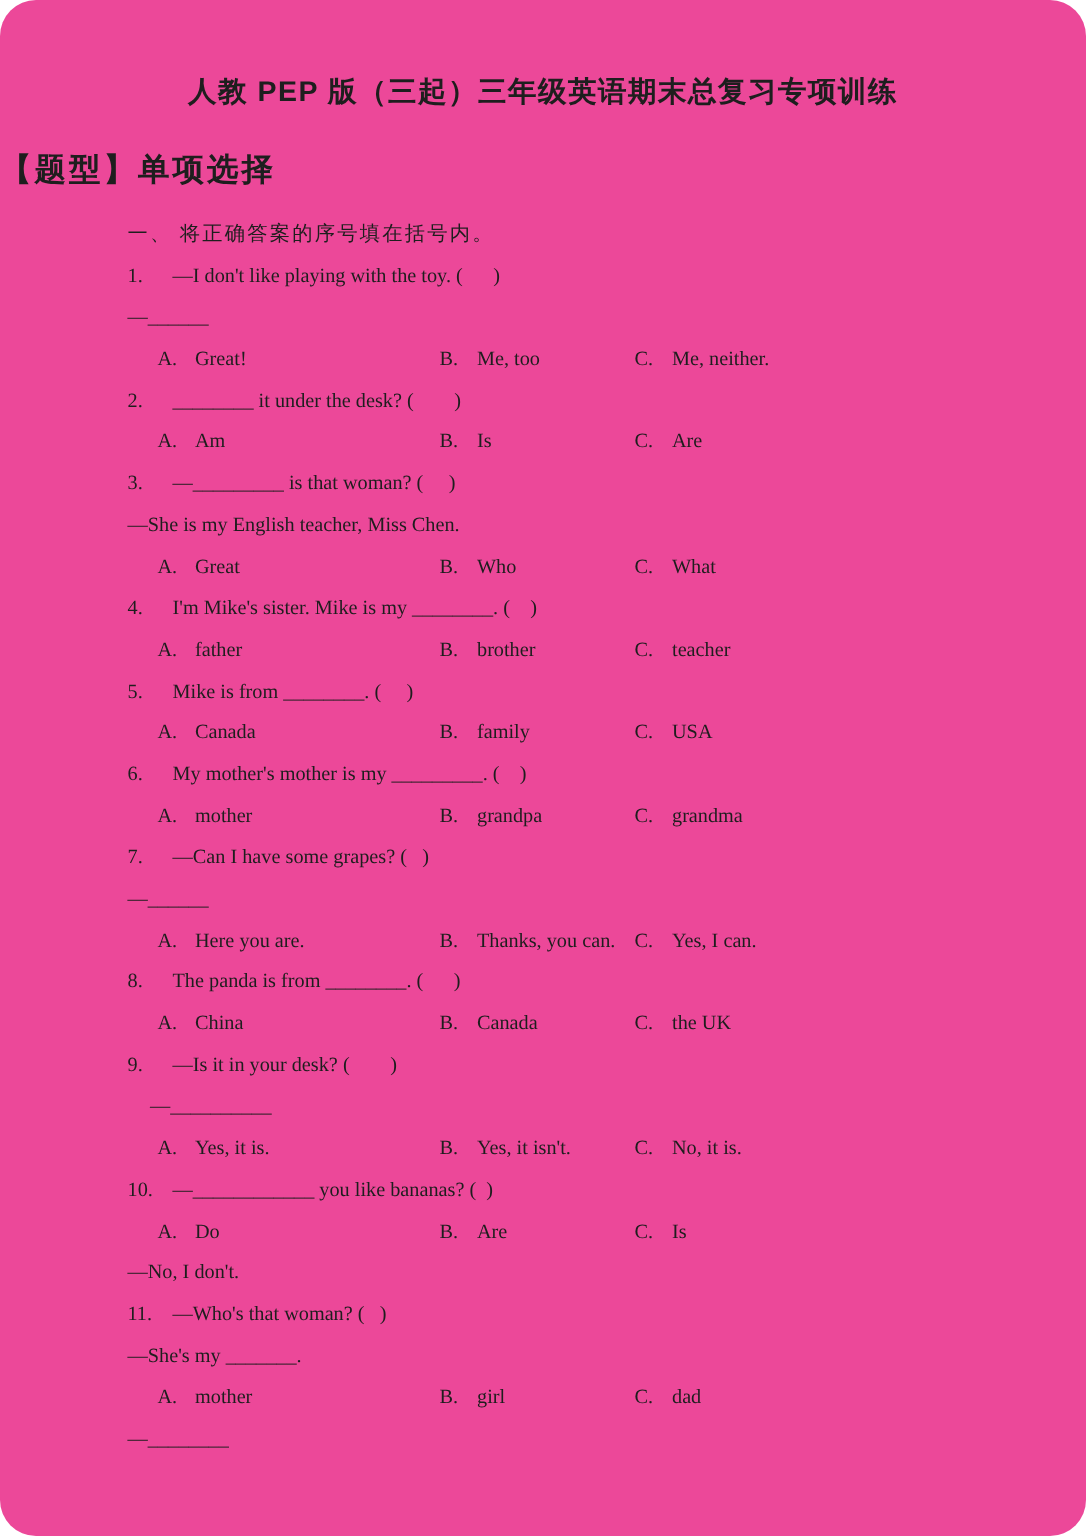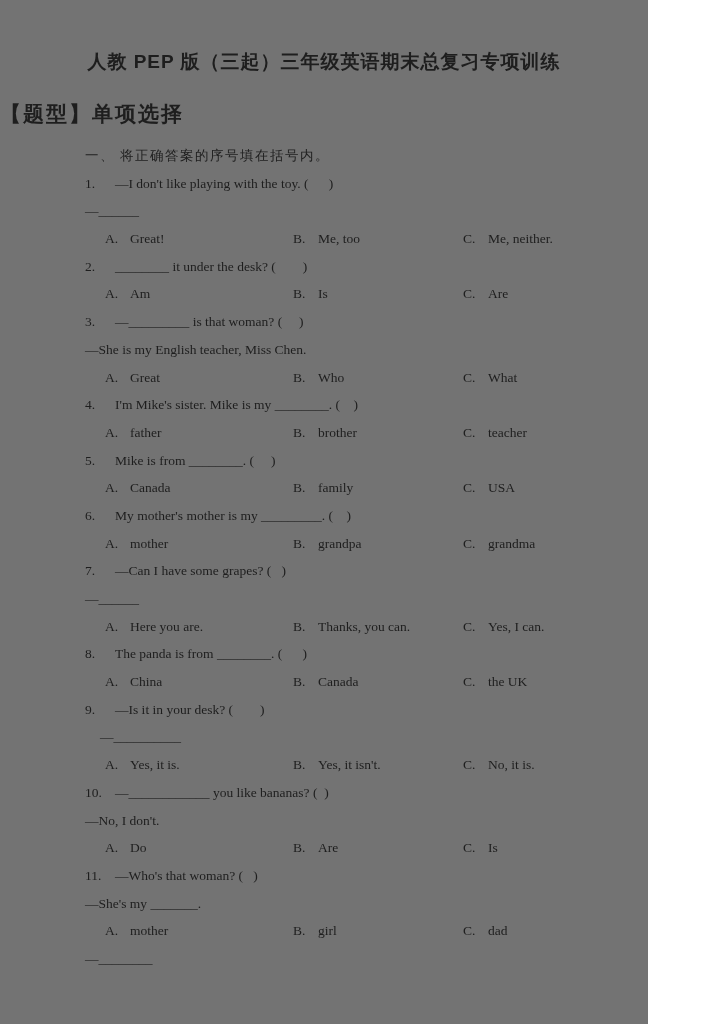--- a/index.html
+++ b/index.html
@@ -9,23 +9,24 @@
   }
   body {
     width: 724px;
     height: 1024px;
     overflow: hidden;
     font-family: "Liberation Serif", "DejaVu Serif", serif;
     color: #1e1e1e;
   }
   .doc {
     position: relative;
-    width: 648px;
+    width: 724px;
     height: 1024px;
-    background: #737373;
+    background: #ec4899;
+    border-radius: 24px;
   }
   .title {
     padding-top: 50px;
     text-align: center;
     font-family: "Liberation Sans", "DejaVu Sans", sans-serif;
     font-size: 19px;
     font-weight: bold;
     letter-spacing: 1px;
     line-height: 24px;
     white-space: pre;
@@ -58,21 +59,21 @@
   .qnum {
     display: inline-block;
     width: 30px;
   }
   .opts .opt {
     position: absolute;
     top: 0;
   }
   .opt.a { left: 20px; }
   .opt.b { left: 170px; margin-left: 38px; }
-  .opt.c { left: 338px; margin-left: 40px; }
+  .opt.c { left: 338px; }
   .olab {
     display: inline-block;
     width: 25px;
   }
   .indent { padding-left: 15px; }
 </style>
 </head>
 <body>
 
 <div class="doc">
@@ -162,26 +163,26 @@
       <div class="line indent">—__________</div>
       <div class="line opts">
         <span class="opt a"><span class="olab">A.</span><span>Yes, it is.</span></span>
         <span class="opt b"><span class="olab">B.</span><span>Yes, it isn't.</span></span>
         <span class="opt c"><span class="olab">C.</span><span>No, it is.</span></span>
       </div>
     </div>
 
     <div>
       <div class="line"><span class="qnum">10.</span><span>—____________ you like bananas? (  )</span></div>
-      <div class="line">—No, I don't.</div>
       <div class="line opts">
         <span class="opt a"><span class="olab">A.</span><span>Do</span></span>
         <span class="opt b"><span class="olab">B.</span><span>Are</span></span>
         <span class="opt c"><span class="olab">C.</span><span>Is</span></span>
       </div>
+      <div class="line">—No, I don't.</div>
     </div>
 
     <div>
       <div class="line"><span class="qnum">11.</span><span>—Who's that woman? (   )</span></div>
       <div class="line">—She's my _______.</div>
       <div class="line opts">
         <span class="opt a"><span class="olab">A.</span><span>mother</span></span>
         <span class="opt b"><span class="olab">B.</span><span>girl</span></span>
         <span class="opt c"><span class="olab">C.</span><span>dad</span></span>
       </div>

